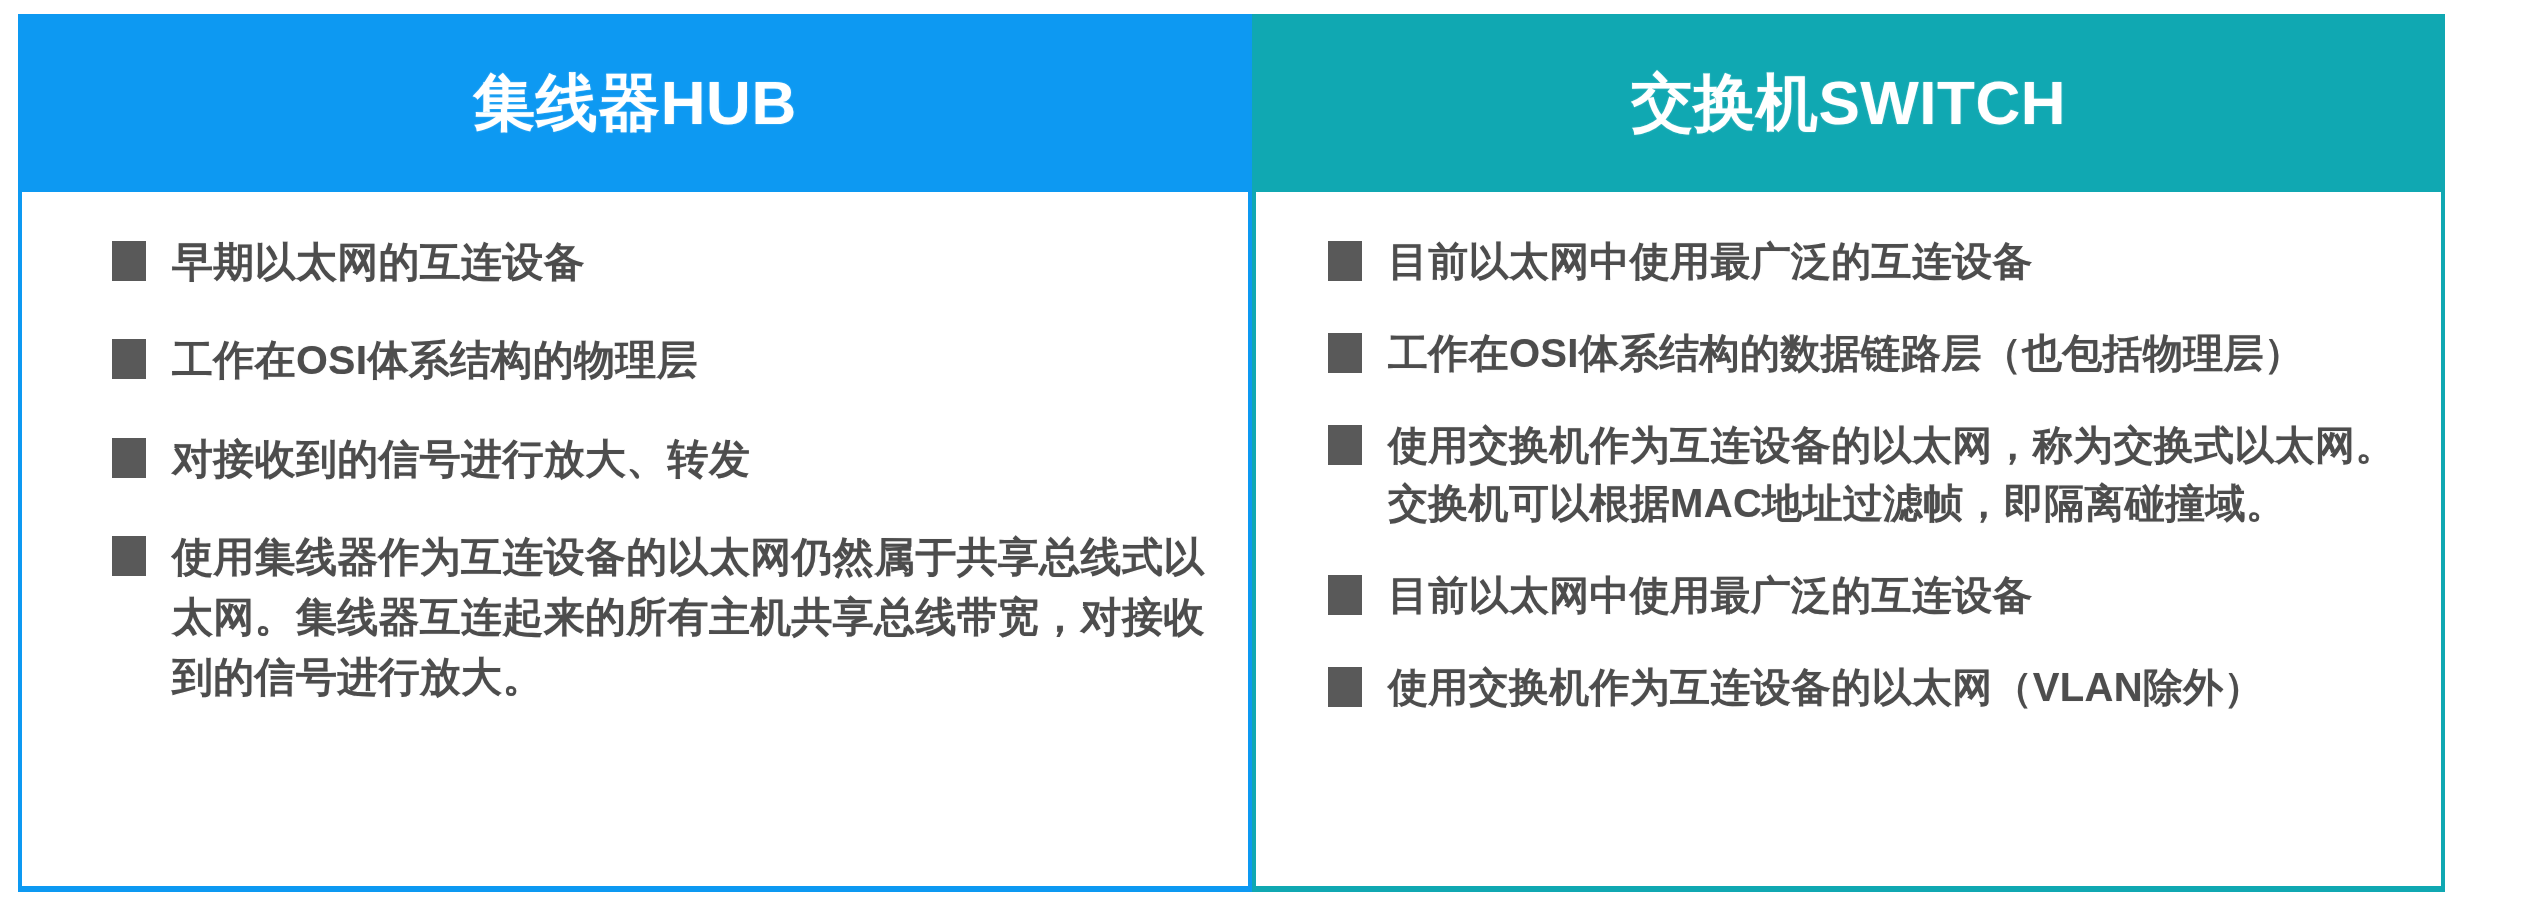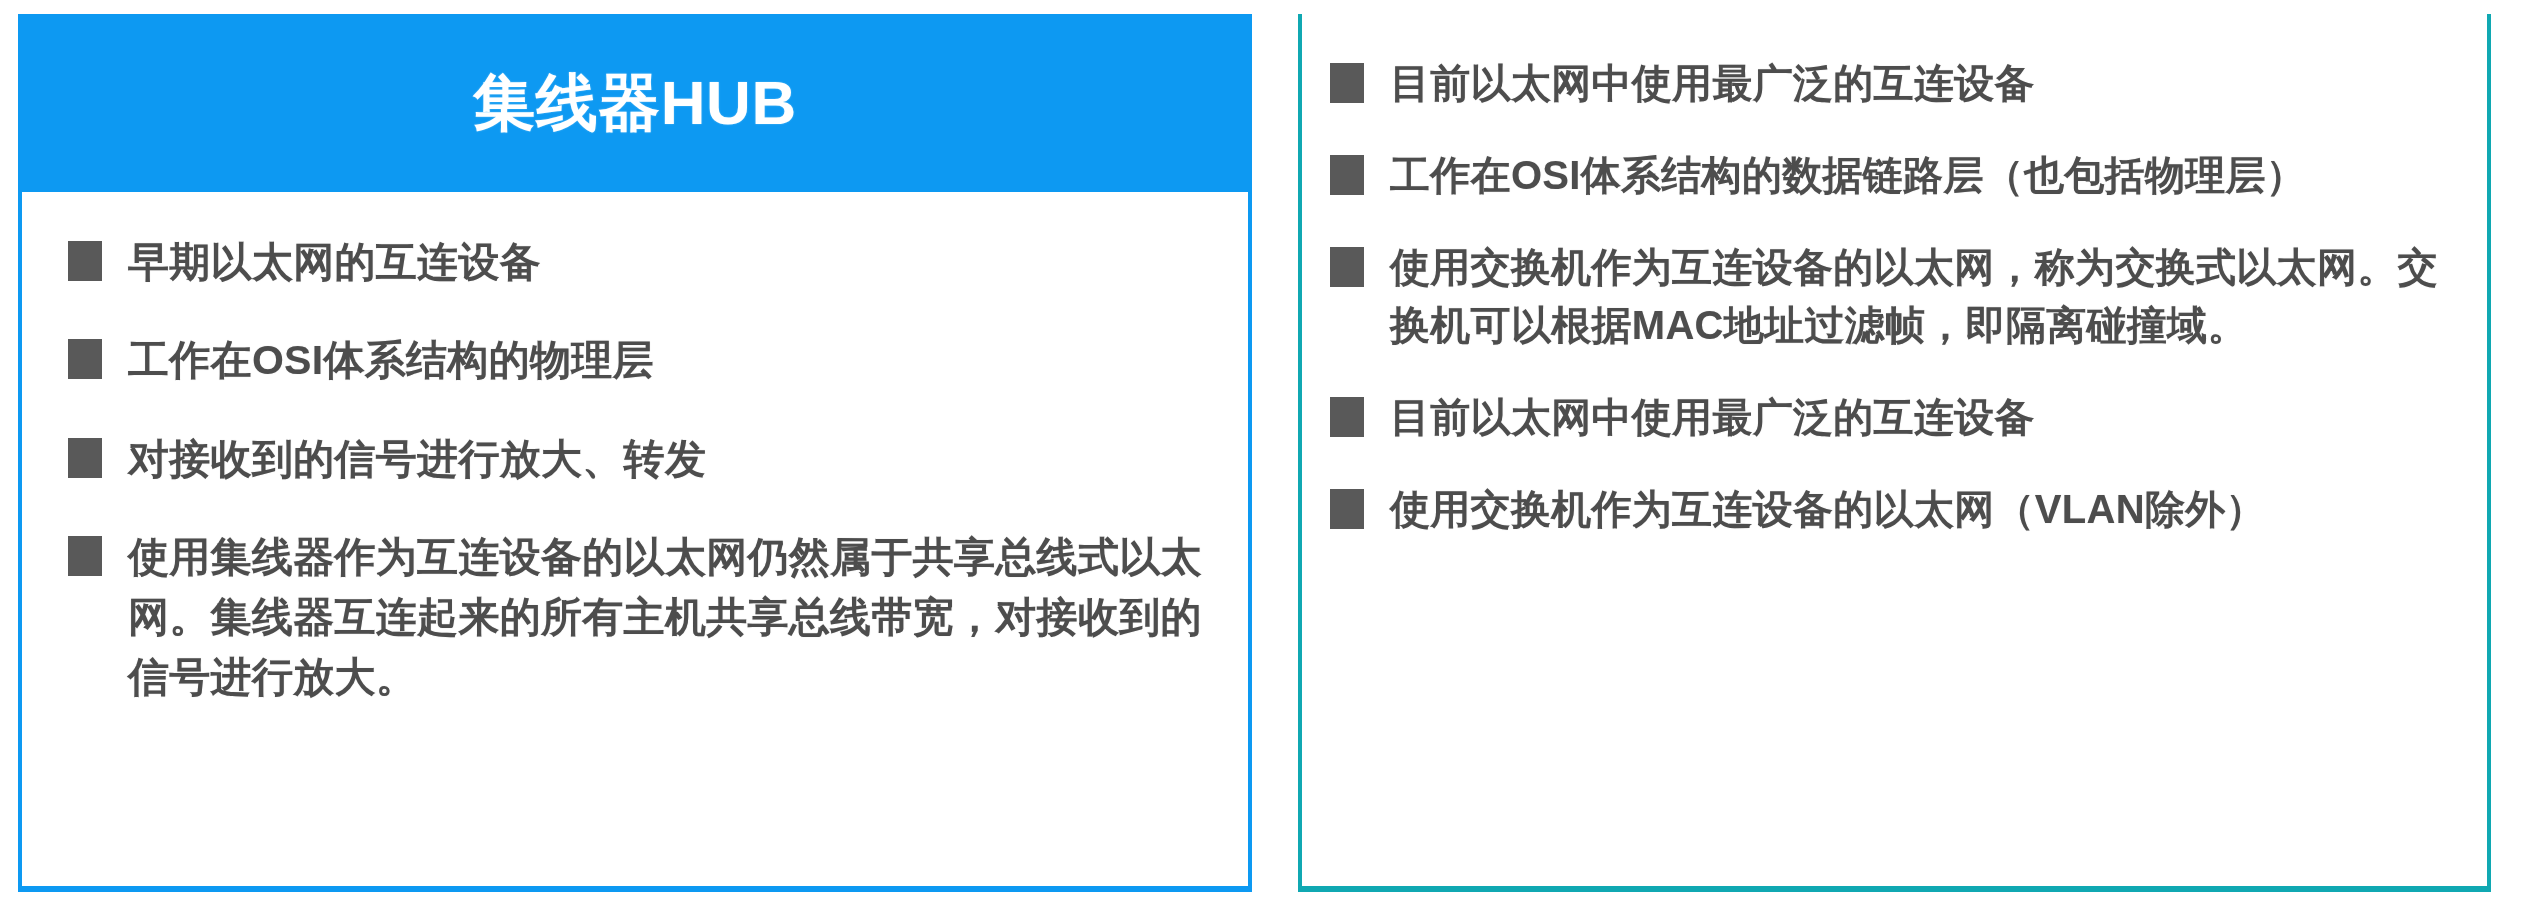--- a/index.html
+++ b/index.html
@@ -13,21 +13,20 @@
 
   .slide {
     position: relative;
     width: 2525px;
     height: 902px;
     background: #ffffff;
     display: flex;
     flex-direction: row;
     align-items: stretch;
     padding: 14px 18px 10px 18px;
-    gap: 46px;
   }
 
   .panel {
     position: relative;
     display: flex;
     flex-direction: column;
     height: 100%;
   }
 
   .panel-left  { width: 1234px; }
@@ -71,20 +70,21 @@
     list-style: none;
     display: flex;
     flex-direction: column;
   }
 
   .bullet-item {
     display: flex;
     flex-direction: row;
     align-items: flex-start;
     margin-bottom: 38px;
+    margin-left: 44px;
   }
 
   .bullet-item:last-child { margin-bottom: 0; }
 
   .bullet-marker {
     flex: 0 0 auto;
     width: 34px;
     height: 40px;
     background: #595959;
     margin-top: 9px;
@@ -134,20 +134,23 @@
         <li class="bullet-item">
           <span class="bullet-marker"></span>
           <span class="bullet-text">使用集线器作为互连设备的以太网仍然属于共享总线式以太网。集线器互连起来的所有主机共享总线带宽，对接收到的信号进行放大。</span>
         </li>
 
       </ul>
     </div>
   </section>
 
   <section class="panel panel-right">
+    <header class="panel-header">
+      <h1 class="panel-header-title">交换机SWITCH</h1>
+    </header>
     <div class="panel-body">
       <ul class="bullet-list">
 
         <li class="bullet-item">
           <span class="bullet-marker"></span>
           <span class="bullet-text">目前以太网中使用最广泛的互连设备</span>
         </li>
 
         <li class="bullet-item">
           <span class="bullet-marker"></span>

